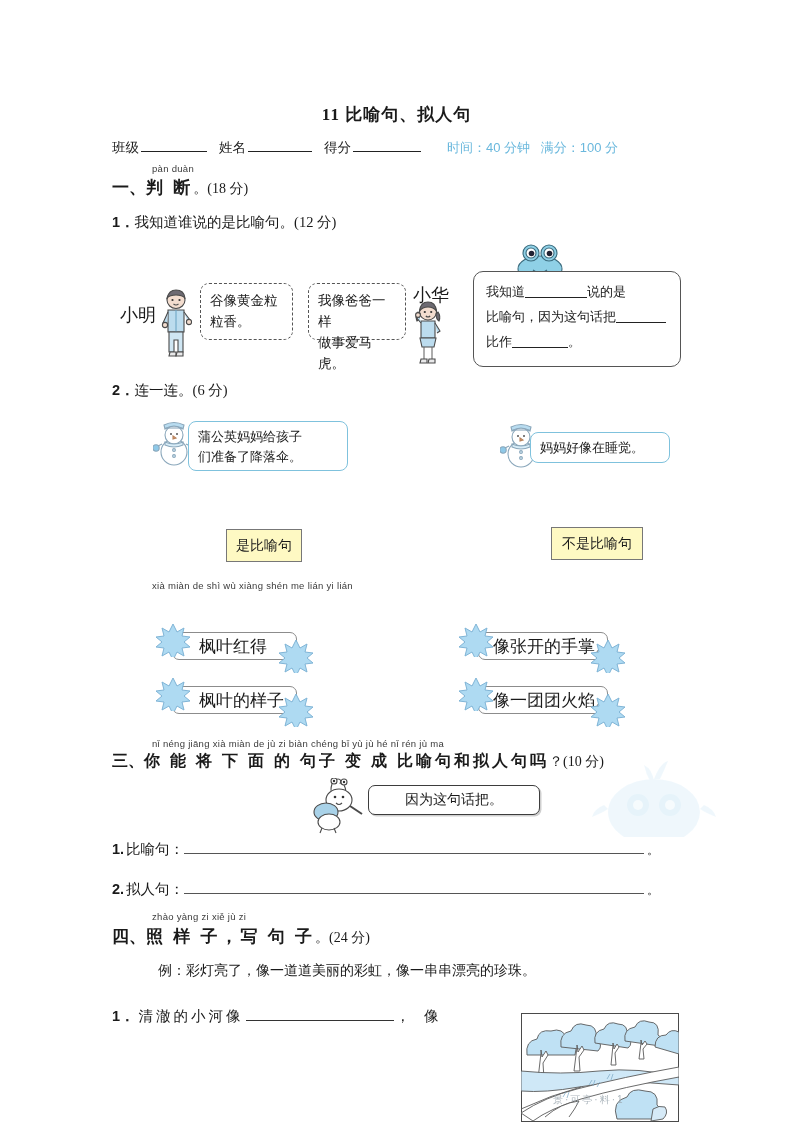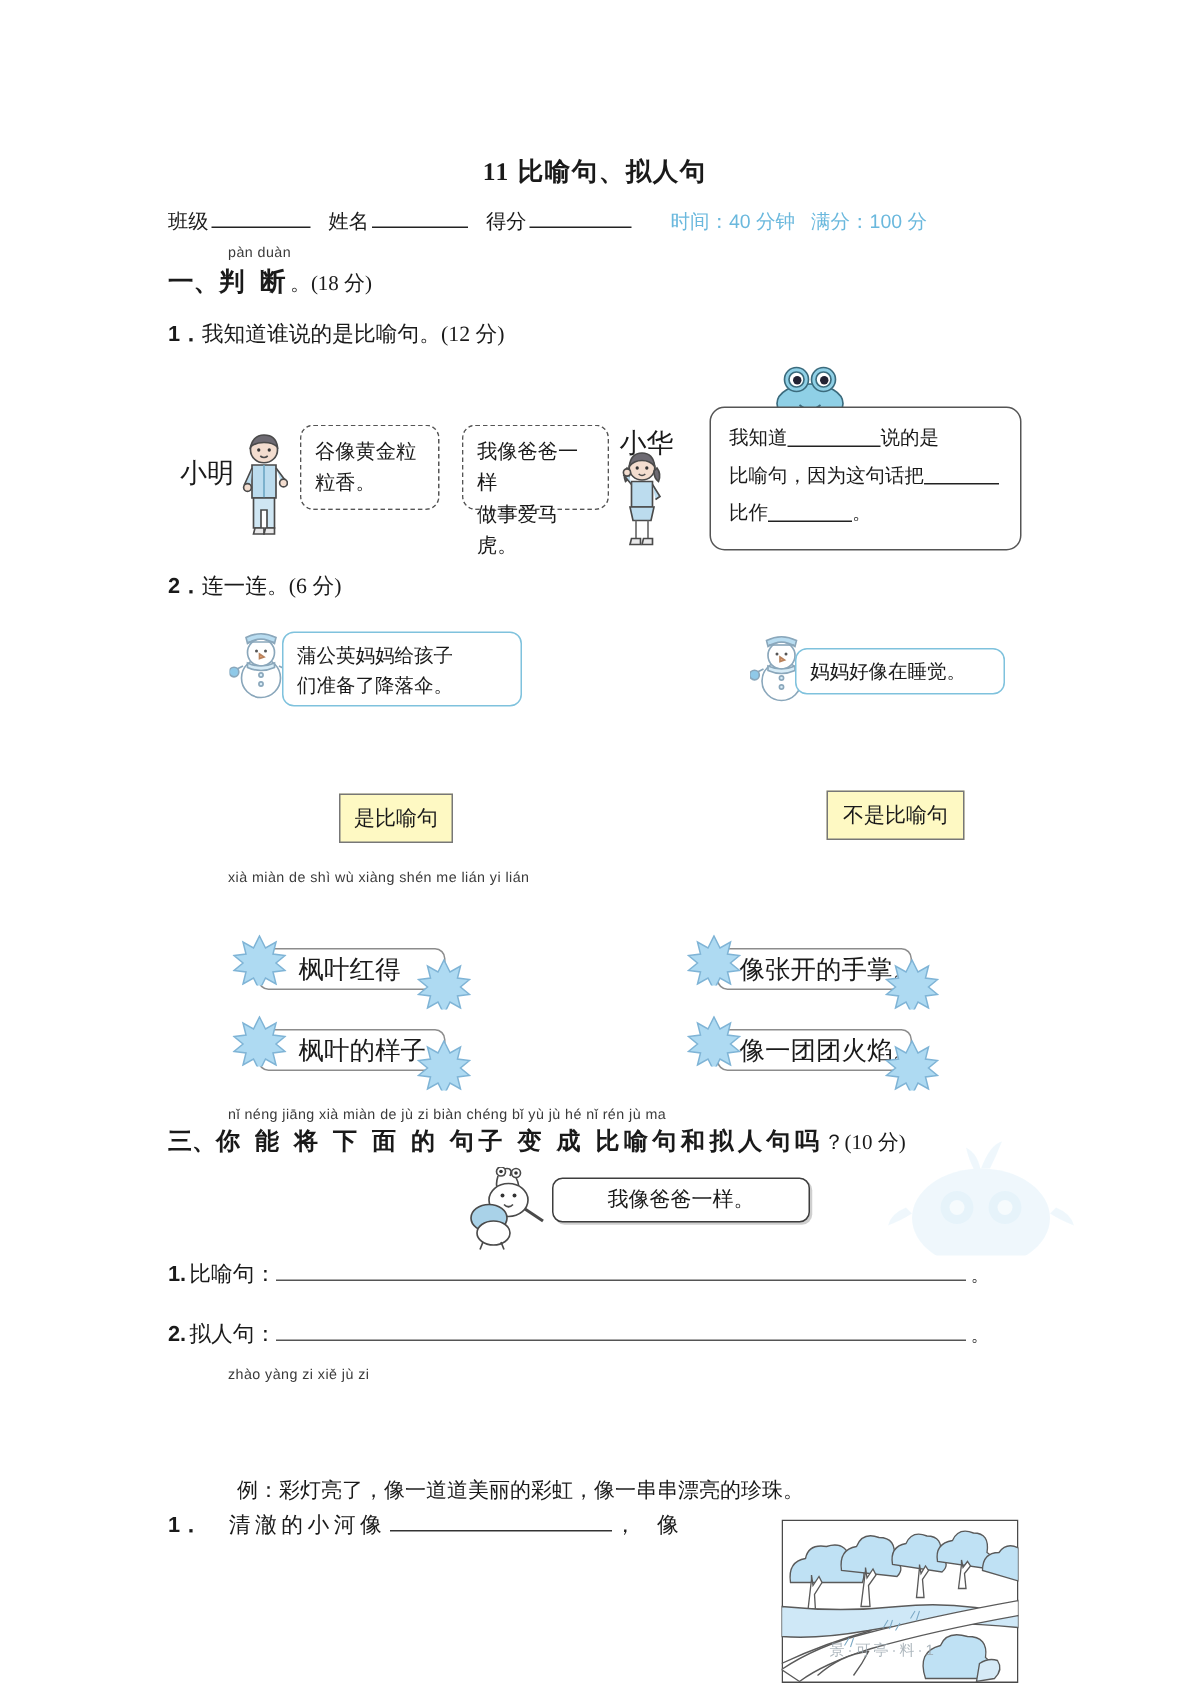--- a/index.html
+++ b/index.html
@@ -377,44 +377,47 @@
       <circle cx="31" cy="19" r="1.3" fill="#333" stroke="none"></circle>
       <path d="M24 25 q3 3 6 0" fill="none"></path>
       <ellipse cx="14" cy="34" rx="12" ry="9" fill="#a9d2e8"></ellipse>
       <ellipse cx="17" cy="44" rx="11" ry="8" fill="#fff"></ellipse>
       <path d="M10 50 l-2 5 M22 50 l2 5" fill="none"></path>
       <path d="M38 28 l12 8" stroke-width="2"></path>
     </g>
   </svg>
 
   <div id="cat-box" style="top:785px;left:368px;width:172px;height:30px;">
-    <span class="cn">我像爸爸一样。</span>
+    <span class="cn">因为这句话把。</span>
   </div>
 
   <div class="ansline" style="top:838px;left:112px;">
     <span class="num">1.</span>
     <span class="cn" style="margin-left:2px;">比喻句：</span>
     <span class="rule" style="width:460px;"></span>
     <span class="dot cn">。</span>
   </div>
 
   <div class="ansline" style="top:878px;left:112px;">
     <span class="num">2.</span>
     <span class="cn" style="margin-left:2px;">拟人句：</span>
     <span class="rule" style="width:460px;"></span>
     <span class="dot cn">。</span>
   </div>
 
   <div class="pinyin" style="top:911px;left:152px;">zhào yàng zi     xiě jù  zi</div>
-
-  <div id="ex-line" class="cn" style="top:962px;left:158px;margin-top:23px;">例：彩灯亮了，像一道道美丽的彩虹，像一串串漂亮的珍珠。</div>
+  <div class="abs sec-head" style="top:925px;left:112px;">
+    <span>四、</span><span class="sp">照 样 子，写 句 子</span><span class="pts">。(24 分)</span>
+  </div>
+
+  <div id="ex-line" class="cn" style="top:962px;left:158px;">例：彩灯亮了，像一道道美丽的彩虹，像一串串漂亮的珍珠。</div>
 
   <div id="q41" class="cn" style="top:1005px;left:112px;">
     <span class="num" style="font-family:'Liberation Sans','DejaVu Sans',sans-serif;font-weight:bold;">1．</span>
-    <span class="sp" style="margin-left:18px;font-family:Liberation Mono, monospace;">清澈的小河像</span>
+    <span class="sp" style="margin-left:4px;font-family:Liberation Mono, monospace;">清澈的小河像</span>
     <span class="rule"></span>
     <span>，</span>
     <span style="margin-left:14px;">像</span>
   </div>
 
   <svg class="art" style="top:1013px;left:521px;" width="158" height="109" viewBox="0 0 158 109">
     <rect x="0.5" y="0.5" width="157" height="108" fill="#ffffff" stroke="#4a4a4a" stroke-width="1"></rect>
     <g stroke="#5a5a5a" stroke-width="0.9" fill="#bfe1f4">
 
       <path d="M6 42 q-2-14 10-16 q2-10 14-8 q12-4 16 8 q12 3 8 16z"></path>

